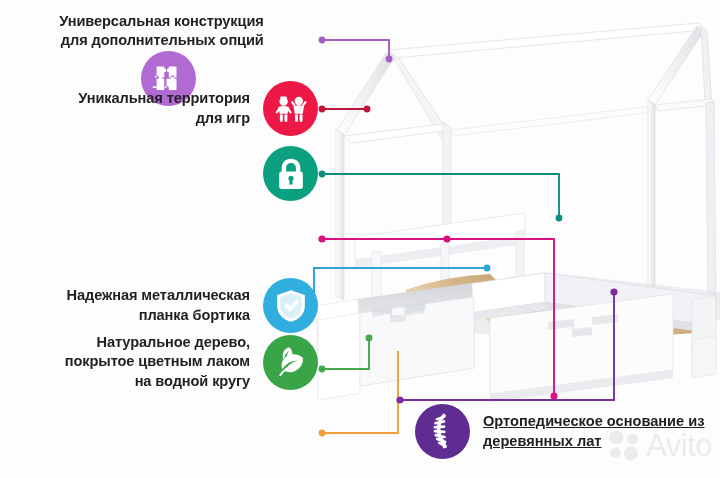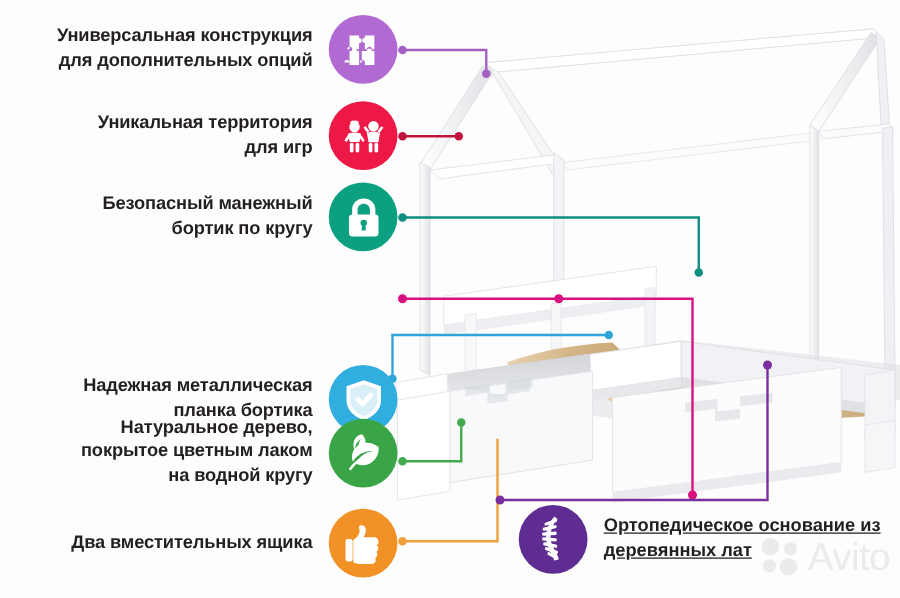--- a/index.html
+++ b/index.html
@@ -226,21 +226,21 @@
 
       <path d="M322,433 H398 V352" stroke="#efa03d"></path>
       <circle cx="322" cy="433" r="3.4" fill="#efa03d" stroke="none"></circle>
 
       <path d="M400,400 H614 V292" stroke="#7b2f9e"></path>
       <circle cx="400" cy="400" r="3.6" fill="#7b2f9e" stroke="none"></circle>
       <circle cx="614" cy="292" r="3.6" fill="#7b2f9e" stroke="none"></circle>
     </g>
   </svg>
 
-  <div class="feature" id="f1" style="left:18px;top:12px;width:300px;">
+  <div class="feature" id="f1" style="left:18px;top:12px;width:300px;flex-direction:column;">
     <div class="ftext">Универсальная конструкция
 для дополнительных опций</div>
     <div class="icon-circle" style="background:#b06ad1;">
       <svg width="34" height="34" viewBox="0 0 40 40" aria-hidden="true">
         <g fill="#ffffff">
           <path d="M6,6 h9 a0,0 0 0 1 0,0 v2.2 a2.4,2.4 0 1 1 0,4.8 V19 H8.6 a2.4,2.4 0 1 0 -4.8,0 H6 V6 Z" transform="translate(0.6,0.4)"></path>
           <path d="M21.4,6 h9 v13 h-2.2 a2.4,2.4 0 1 0 -4.8,0 h-2 v-6.2 a2.4,2.4 0 1 1 0,-4.8 V6 Z" transform="translate(-0.4,0.4)"></path>
           <path d="M6,21.4 h2.2 a2.4,2.4 0 1 1 4.8,0 H15 v13 H6 v-2.2 a2.4,2.4 0 1 0 -4.8,0 H6 V21.4 Z" transform="translate(0.6,-0.4)"></path>
           <path d="M21.4,21.4 h2 a2.4,2.4 0 1 1 4.8,0 h2.2 v13 h-9 v-2.2 a2.4,2.4 0 1 0 -4.8,0 h2 V21.4 Z" transform="translate(-0.4,-0.4)"></path>
         </g>
@@ -268,38 +268,36 @@
           <path d="M25.6,16.9 l-3.9,-5.4 2.1,-1.4 3.9,4.9 Z"></path>
           <path d="M37.4,16.9 l3.9,-5.4 -2.1,-1.4 -3.9,4.9 Z"></path>
           <rect x="26.9" y="26.4" width="3.6" height="9.4" rx="1.6"></rect>
           <rect x="32.5" y="26.4" width="3.6" height="9.4" rx="1.6"></rect>
         </g>
       </svg>
     </div>
   </div>
 
   <div class="feature" id="f3" style="left:18px;top:146px;width:300px;">
-    <div class="ftext">Безопасный манежный
-бортик по кругу</div>
     <div class="icon-circle" style="background:#0ba07f;">
       <svg width="32" height="34" viewBox="0 0 34 38" aria-hidden="true">
         <g fill="#ffffff">
           <path d="M17,2 C10.9,2 6.6,6.4 6.6,12.1 v5.2 h4.9 v-5.2 c0,-3.1 2.3,-5.4 5.5,-5.4 c3.2,0 5.5,2.3 5.5,5.4 v5.2 h4.9 v-5.2 C27.4,6.4 23.1,2 17,2 Z"></path>
           <rect x="3.8" y="16.3" width="26.4" height="19.6" rx="3.1"></rect>
         </g>
         <g fill="#0ba07f">
           <circle cx="17" cy="23.8" r="2.9"></circle>
           <path d="M15.6,24.6 h2.8 l0.5,6.1 h-3.8 Z"></path>
         </g>
       </svg>
     </div>
   </div>
 
 
-  <div class="feature" id="f5" style="left:18px;top:292px;width:300px;">
+  <div class="feature" id="f5" style="left:18px;top:278px;width:300px;">
     <div class="ftext">Надежная металлическая
 планка бортика</div>
     <div class="icon-circle" style="background:#31aee0;">
       <svg width="34" height="36" viewBox="0 0 36 38" aria-hidden="true">
         <path d="M18,2.2 L32.6,7.4 v12.0 c0,7.3 -5.6,13.6 -14.6,16.4 C9.0,33.0 3.4,26.7 3.4,19.4 V7.4 Z" fill="#ffffff"></path>
         <path d="M18,5.6 L29.4,9.6 v9.6 c0,5.9 -4.4,11.0 -11.4,13.3 C11.0,30.2 6.6,25.1 6.6,19.2 V9.6 Z" fill="#31aee0" opacity="0.18"></path>
         <path d="M10.6,18.8 l2.9,-2.9 l3.4,3.4 l7.0,-7.1 l2.9,2.9 l-9.9,10.0 Z" fill="#ffffff"></path>
       </svg>
     </div>
   </div>
@@ -315,31 +313,20 @@
           <path d="M17.6,3.0 c3.6,3.6 4.0,9.2 0.9,13.0 c-1.0,1.2 -2.2,2.1 -3.5,2.7 c-1.3,-3.9 -0.9,-8.4 1.5,-11.9 c-3.3,2.3 -5.3,6.0 -5.5,9.9 c-2.2,-4.0 -1.4,-9.1 2.1,-12.2 C15.1,3.0 16.4,2.7 17.6,3.0 Z"></path>
 
           <path d="M32.2,14.0 c1.0,7.6 -4.1,14.7 -11.7,16.1 c-3.0,0.6 -6.0,0.2 -8.6,-1.0 c2.9,-6.0 8.4,-10.3 15.0,-11.4 c-7.2,-0.4 -14.0,3.3 -17.6,9.5 c-2.2,-5.8 0.3,-12.5 6.0,-15.4 C20.6,9.0 27.2,10.1 32.2,14.0 Z"></path>
 
           <path d="M5.6,33.8 c3.4,-5.0 8.0,-9.0 13.4,-11.6 l0.9,1.9 C14.9,26.5 10.6,30.2 7.4,35.0 Z"></path>
         </g>
       </svg>
     </div>
   </div>
 
-  <div class="feature" id="f7" style="left:18px;top:407px;width:300px;">
-    <div class="ftext">Два вместительных ящика</div>
-    <div class="icon-circle" style="background:#f29226;">
-      <svg width="32" height="34" viewBox="0 0 36 38" aria-hidden="true">
-        <g fill="#ffffff">
-          <path d="M14.6,2.6 c2.9,-0.7 5.3,1.2 5.3,4.1 c0,2.4 -0.9,4.4 -2.0,6.4 h9.0 c2.5,0 4.4,1.9 4.4,4.1 c0,1.3 -0.6,2.4 -1.6,3.1 c0.9,0.7 1.4,1.7 1.4,2.9 c0,1.4 -0.7,2.5 -1.8,3.1 c0.6,0.7 0.9,1.5 0.9,2.4 c0,1.4 -0.8,2.5 -1.9,3.1 c0.3,0.5 0.5,1.1 0.5,1.8 c0,2.1 -1.8,3.7 -4.2,3.7 h-9.8 c-2.3,0 -4.4,-0.6 -6.2,-1.6 V15.6 c3.4,-2.0 5.7,-5.3 5.7,-9.0 C13.3,4.6 13.6,2.9 14.6,2.6 Z"></path>
-          <rect x="1.6" y="14.8" width="6.4" height="20.2" rx="2.2"></rect>
-        </g>
-      </svg>
-    </div>
-  </div>
 
   <div id="feature-ortho">
     <div class="icon-circle" style="background:#5f2d91;">
       <svg width="40" height="42" viewBox="0 0 42 46" aria-hidden="true">
         <g fill="#ffffff">
           <path d="M21.5,2.4 c-4.0,4.4 -6.6,9.6 -7.2,15.2 c-0.6,5.8 0.9,11.4 4.0,16.2 c1.4,2.2 2.4,4.6 3.0,7.2 l4.0,-1.0 c-0.7,-3.0 -1.9,-5.8 -3.5,-8.4 c-2.7,-4.2 -4.0,-9.0 -3.5,-13.9 c0.5,-4.8 2.7,-9.3 6.1,-13.0 Z" opacity="0.95"></path>
           <g>
             <rect x="12.6" y="6.2" width="11.6" height="2.7" rx="1.3" transform="rotate(-20 18.4 7.5)"></rect>
             <rect x="11.2" y="11.0" width="12.4" height="2.8" rx="1.3" transform="rotate(-12 17.4 12.4)"></rect>
             <rect x="10.6" y="16.0" width="13.0" height="2.9" rx="1.4" transform="rotate(-4 17.1 17.4)"></rect>

